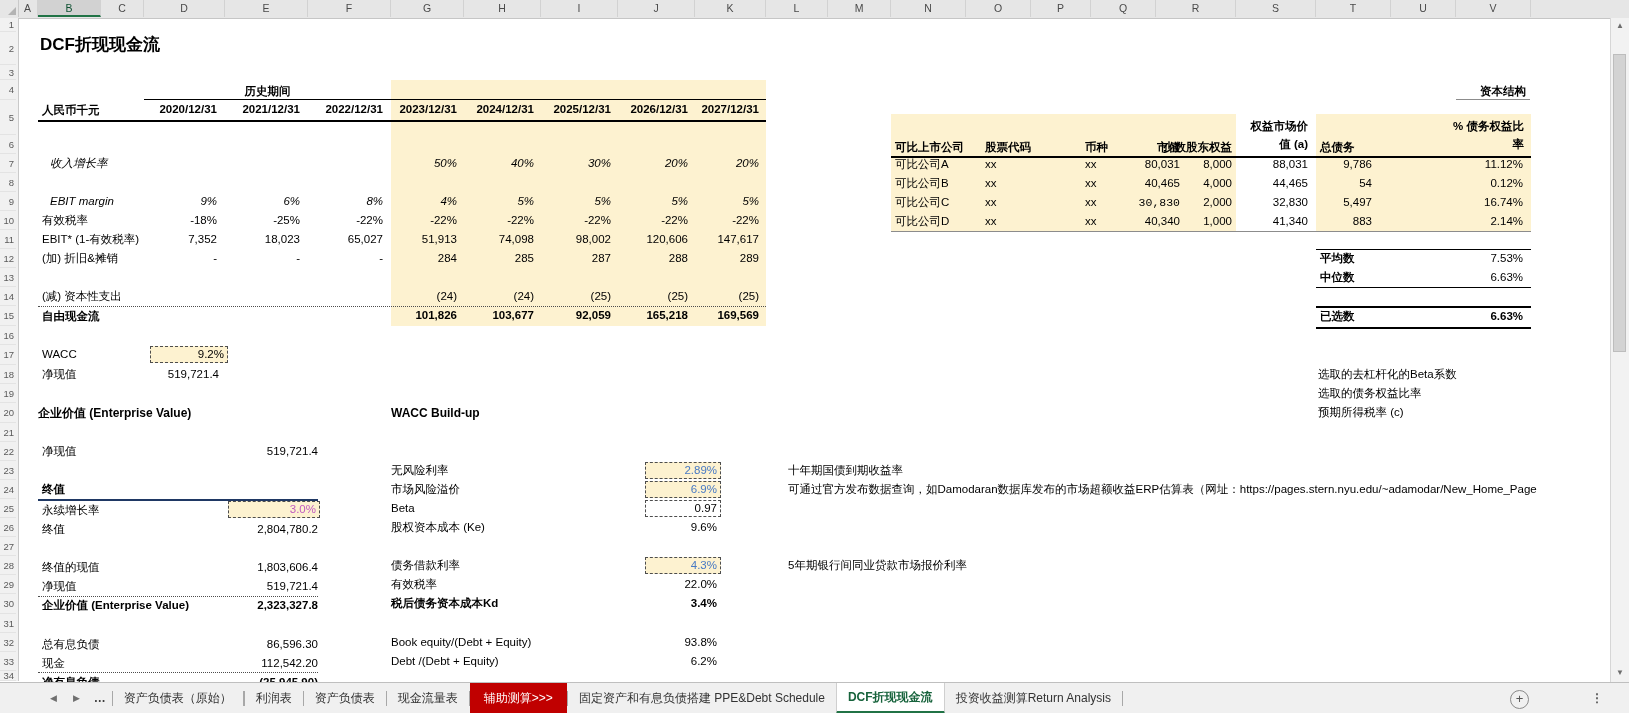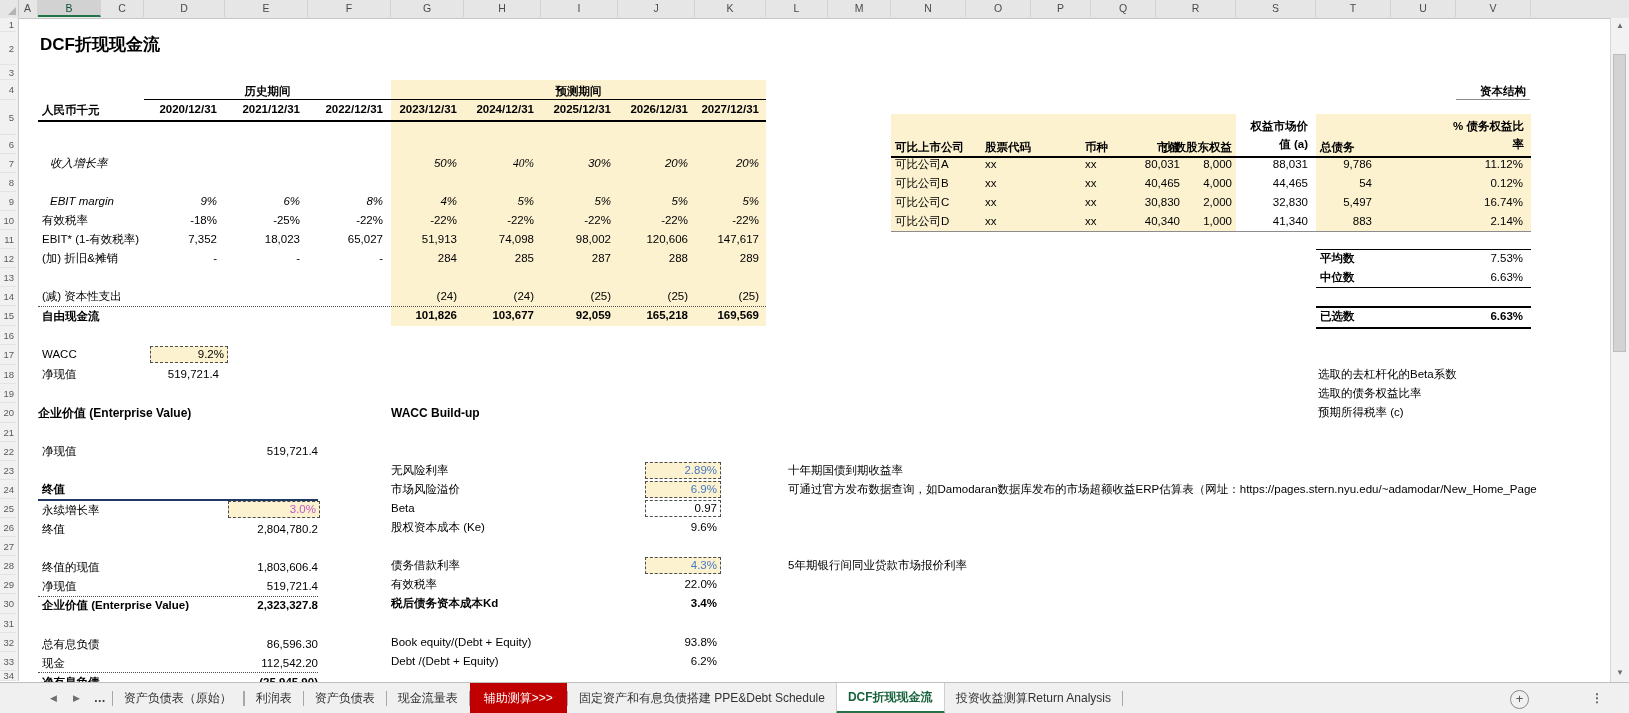--- a/index.html
+++ b/index.html
@@ -128,41 +128,40 @@
       <span class="row-num" style="top: 653px; height: 10px; line-height: 10px;">34</span>
     </div>
 
   <div class="cream" style="left:391px;top:80px;width:375px;height:246px;"></div>
   <div class="cream" style="left:891px;top:114px;width:345px;height:117px;"></div>
   <div class="cream" style="left:1316px;top:114px;width:215px;height:117px;"></div>
 
   <div class="lbl b" style="left:40px;top:32px;font-size:17px;height:26px;line-height:26px;">DCF折现现金流</div>
 
   <div class="phdr" style="left:144px;top:82px;width:247px;">历史期间</div>
-  <div class="phdr" style="left:391px;top:82px;width:375px;">预测期间</div>
   <div class="hline" style="left:144px;top:99px;width:247px;"></div>
   <div class="hline" style="left:391px;top:99px;width:375px;"></div>
 
   <div class="trow hdr" style="top:100px;height:20px;line-height:20px;">
     <span class="rlabel" style="left:42px;">人民币千元</span>
   <span class="cell" style="left: 127px; width: 90px;">2020/12/31</span>
       <span class="cell" style="left: 210px; width: 90px;">2021/12/31</span>
       <span class="cell" style="left: 293px; width: 90px;">2022/12/31</span>
       <span class="cell" style="left: 367px; width: 90px;">2023/12/31</span>
       <span class="cell" style="left: 444px; width: 90px;">2024/12/31</span>
       <span class="cell" style="left: 521px; width: 90px;">2025/12/31</span>
       <span class="cell" style="left: 598px; width: 90px;">2026/12/31</span>
       <span class="cell" style="left: 669px; width: 90px;">2027/12/31</span>
     </div>
   <div class="hline thick" style="left:38px;top:120px;width:728px;"></div>
 
   <div class="trow ital" style="top:154px;">
       <span class="rlabel">收入增长率</span>
       <span class="cell" style="left: 367px; width: 90px;">50%</span>
-      <span class="cell" style="left: 444px; width: 90px; font-family: Liberation Serif, serif;">40%</span>
+      <span class="cell" style="left: 444px; width: 90px;">40%</span>
       <span class="cell" style="left: 521px; width: 90px;">30%</span>
       <span class="cell" style="left: 598px; width: 90px;">20%</span>
       <span class="cell" style="left: 669px; width: 90px;">20%</span>
     </div>
   <div class="trow ital" style="top:192px;">
       <span class="rlabel">EBIT margin</span>
       <span class="cell" style="left: 127px; width: 90px;">9%</span>
       <span class="cell" style="left: 210px; width: 90px;">6%</span>
       <span class="cell" style="left: 293px; width: 90px;">8%</span>
       <span class="cell" style="left: 367px; width: 90px;">4%</span>
@@ -306,21 +305,21 @@
       <span class="cell" style="left: 1090px; width: 90px;">40,465</span>
       <span class="cell" style="left: 1142px; width: 90px;">4,000</span>
       <span class="cell" style="left: 1218px; width: 90px;">44,465</span>
       <span class="cell" style="left: 1282px; width: 90px;">54</span>
       <span class="cell" style="left: 1433px; width: 90px;">0.12%</span>
     </div>
   <div class="trow" style="top:193px;">
       <span class="cell" style="left: 895px; width: 85px; text-align: left;">可比公司C</span>
       <span class="cell" style="left: 985px; width: 85px; text-align: left;">xx</span>
       <span class="cell" style="left: 1085px; width: 85px; text-align: left;">xx</span>
-      <span class="cell" style="left: 1090px; width: 90px;">30,830</span>
+      <span class="cell" style="left: 1090px; width: 90px; font-family: Liberation Mono, monospace;">30,830</span>
       <span class="cell" style="left: 1142px; width: 90px;">2,000</span>
       <span class="cell" style="left: 1218px; width: 90px;">32,830</span>
       <span class="cell" style="left: 1282px; width: 90px;">5,497</span>
       <span class="cell" style="left: 1433px; width: 90px;">16.74%</span>
     </div>
   <div class="trow" style="top:212px;">
       <span class="cell" style="left: 895px; width: 85px; text-align: left;">可比公司D</span>
       <span class="cell" style="left: 985px; width: 85px; text-align: left;">xx</span>
       <span class="cell" style="left: 1085px; width: 85px; text-align: left;">xx</span>
       <span class="cell" style="left: 1090px; width: 90px;">40,340</span>

